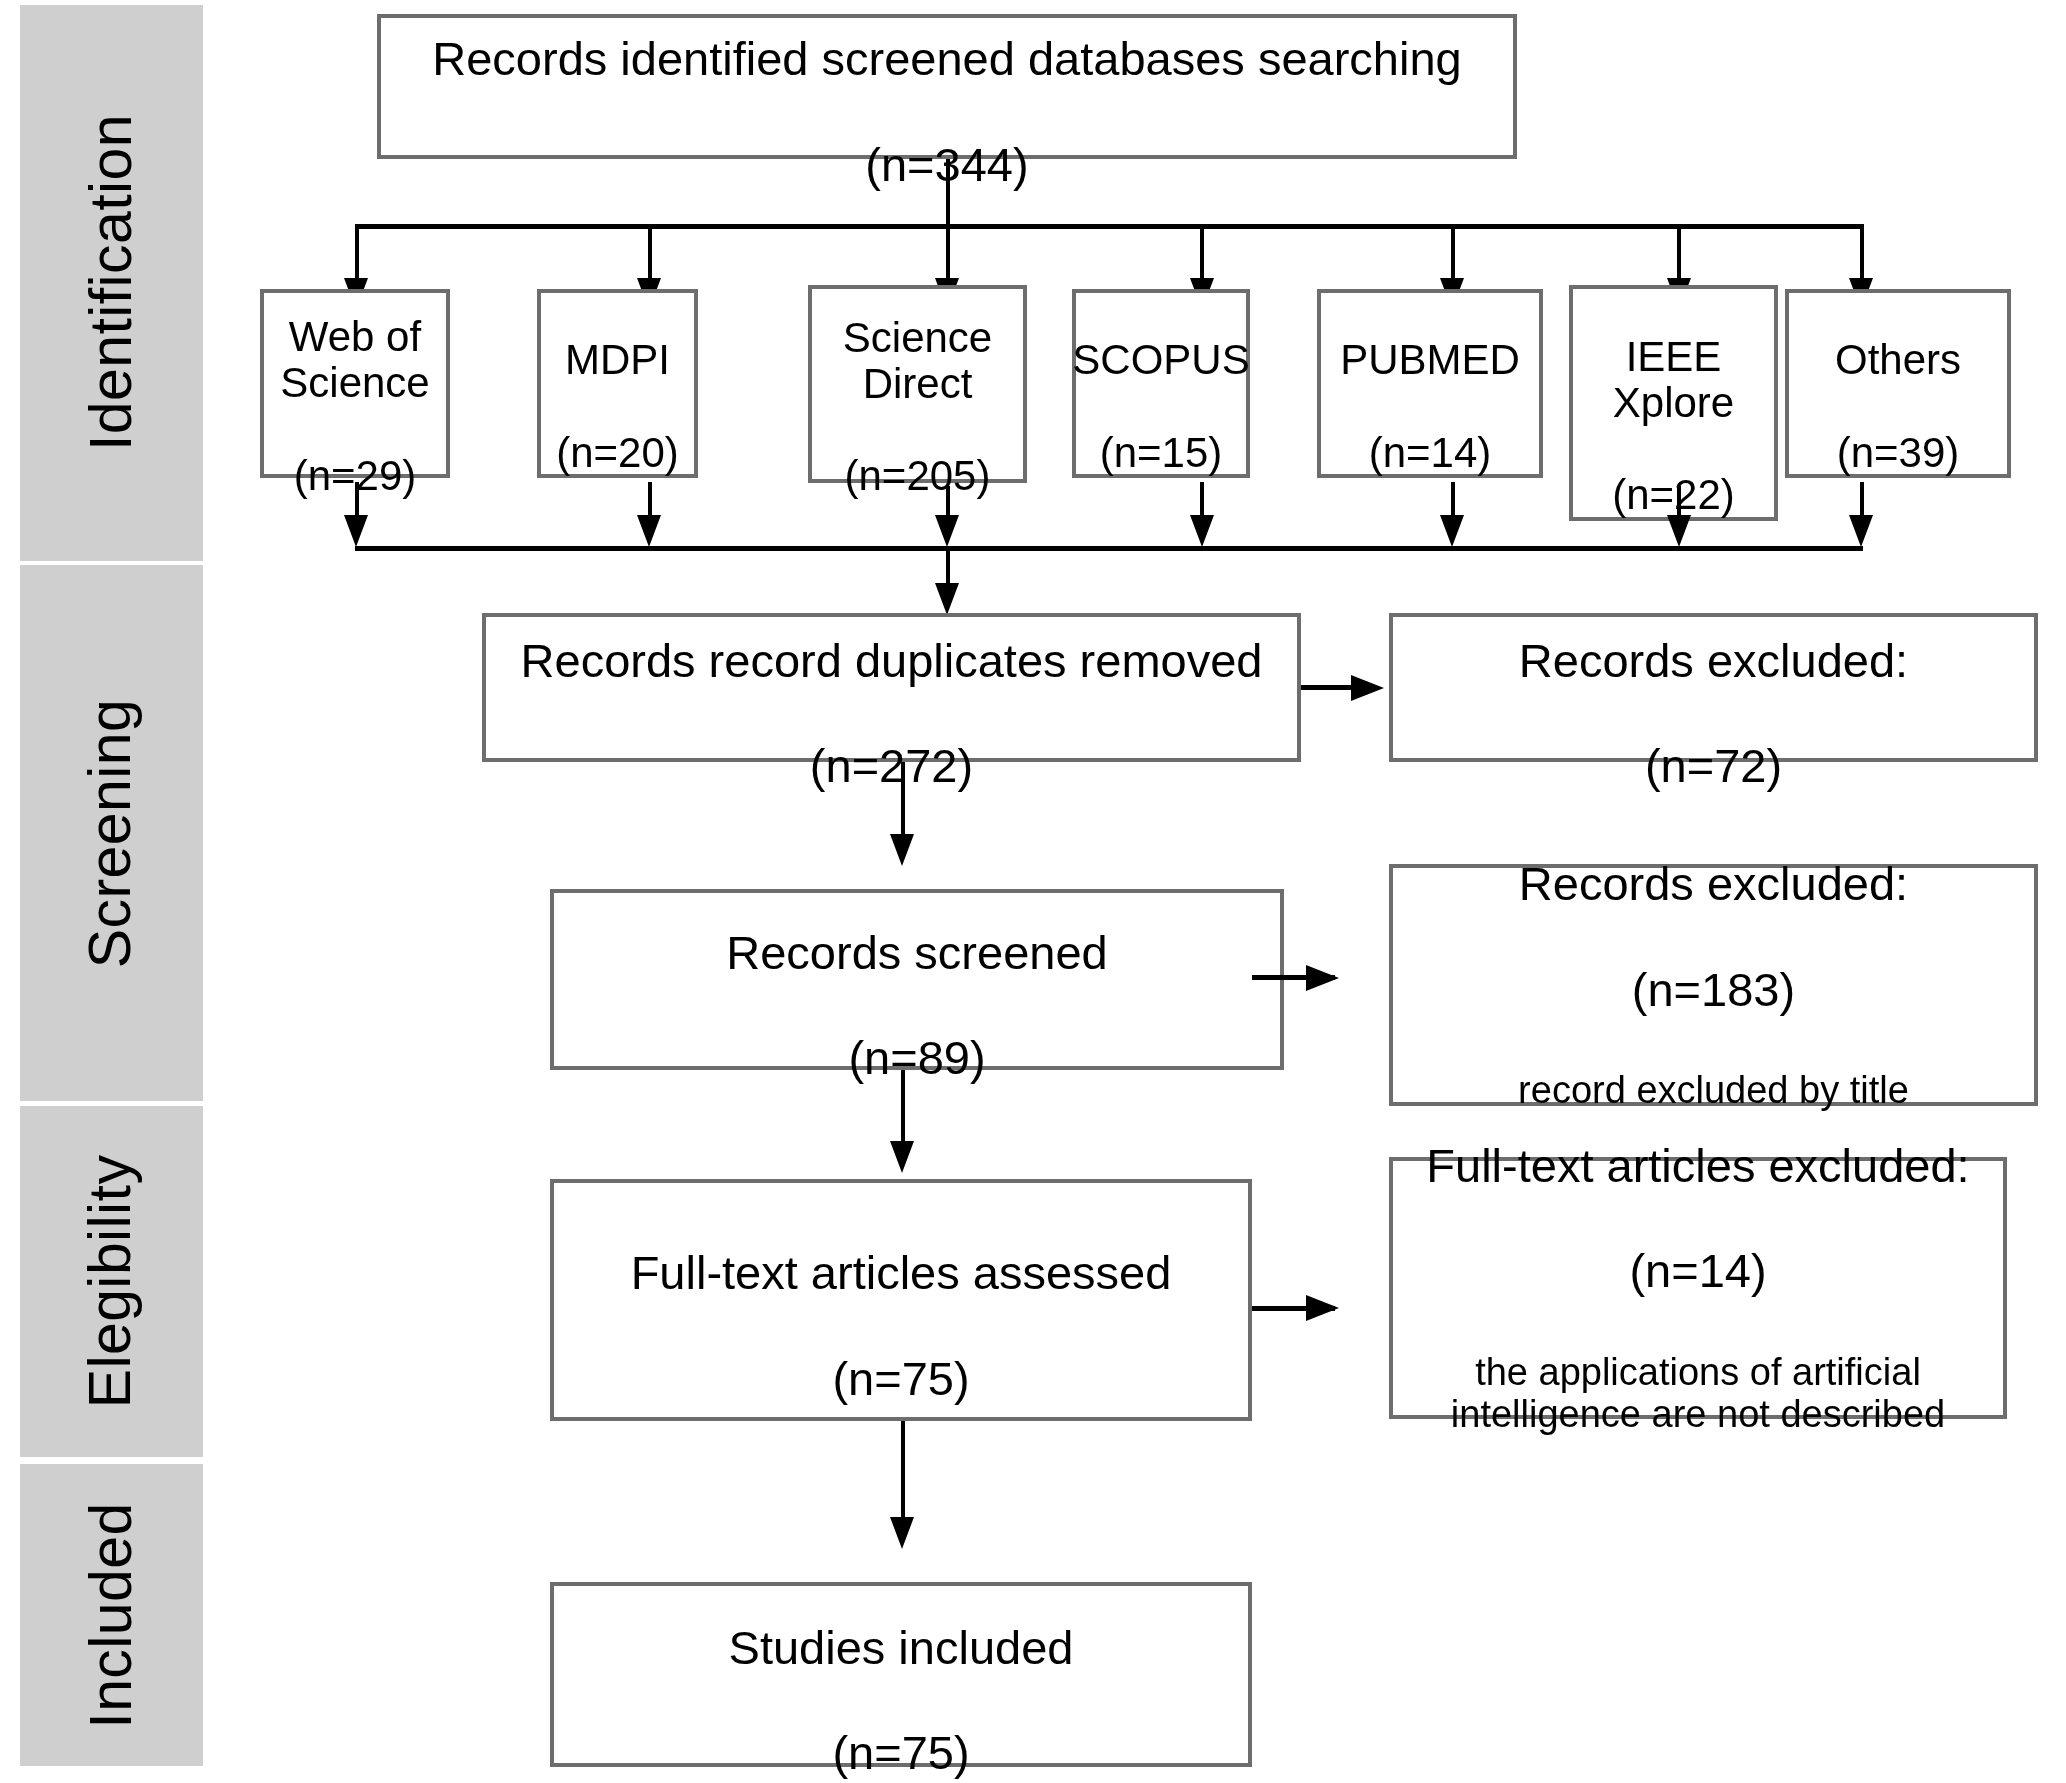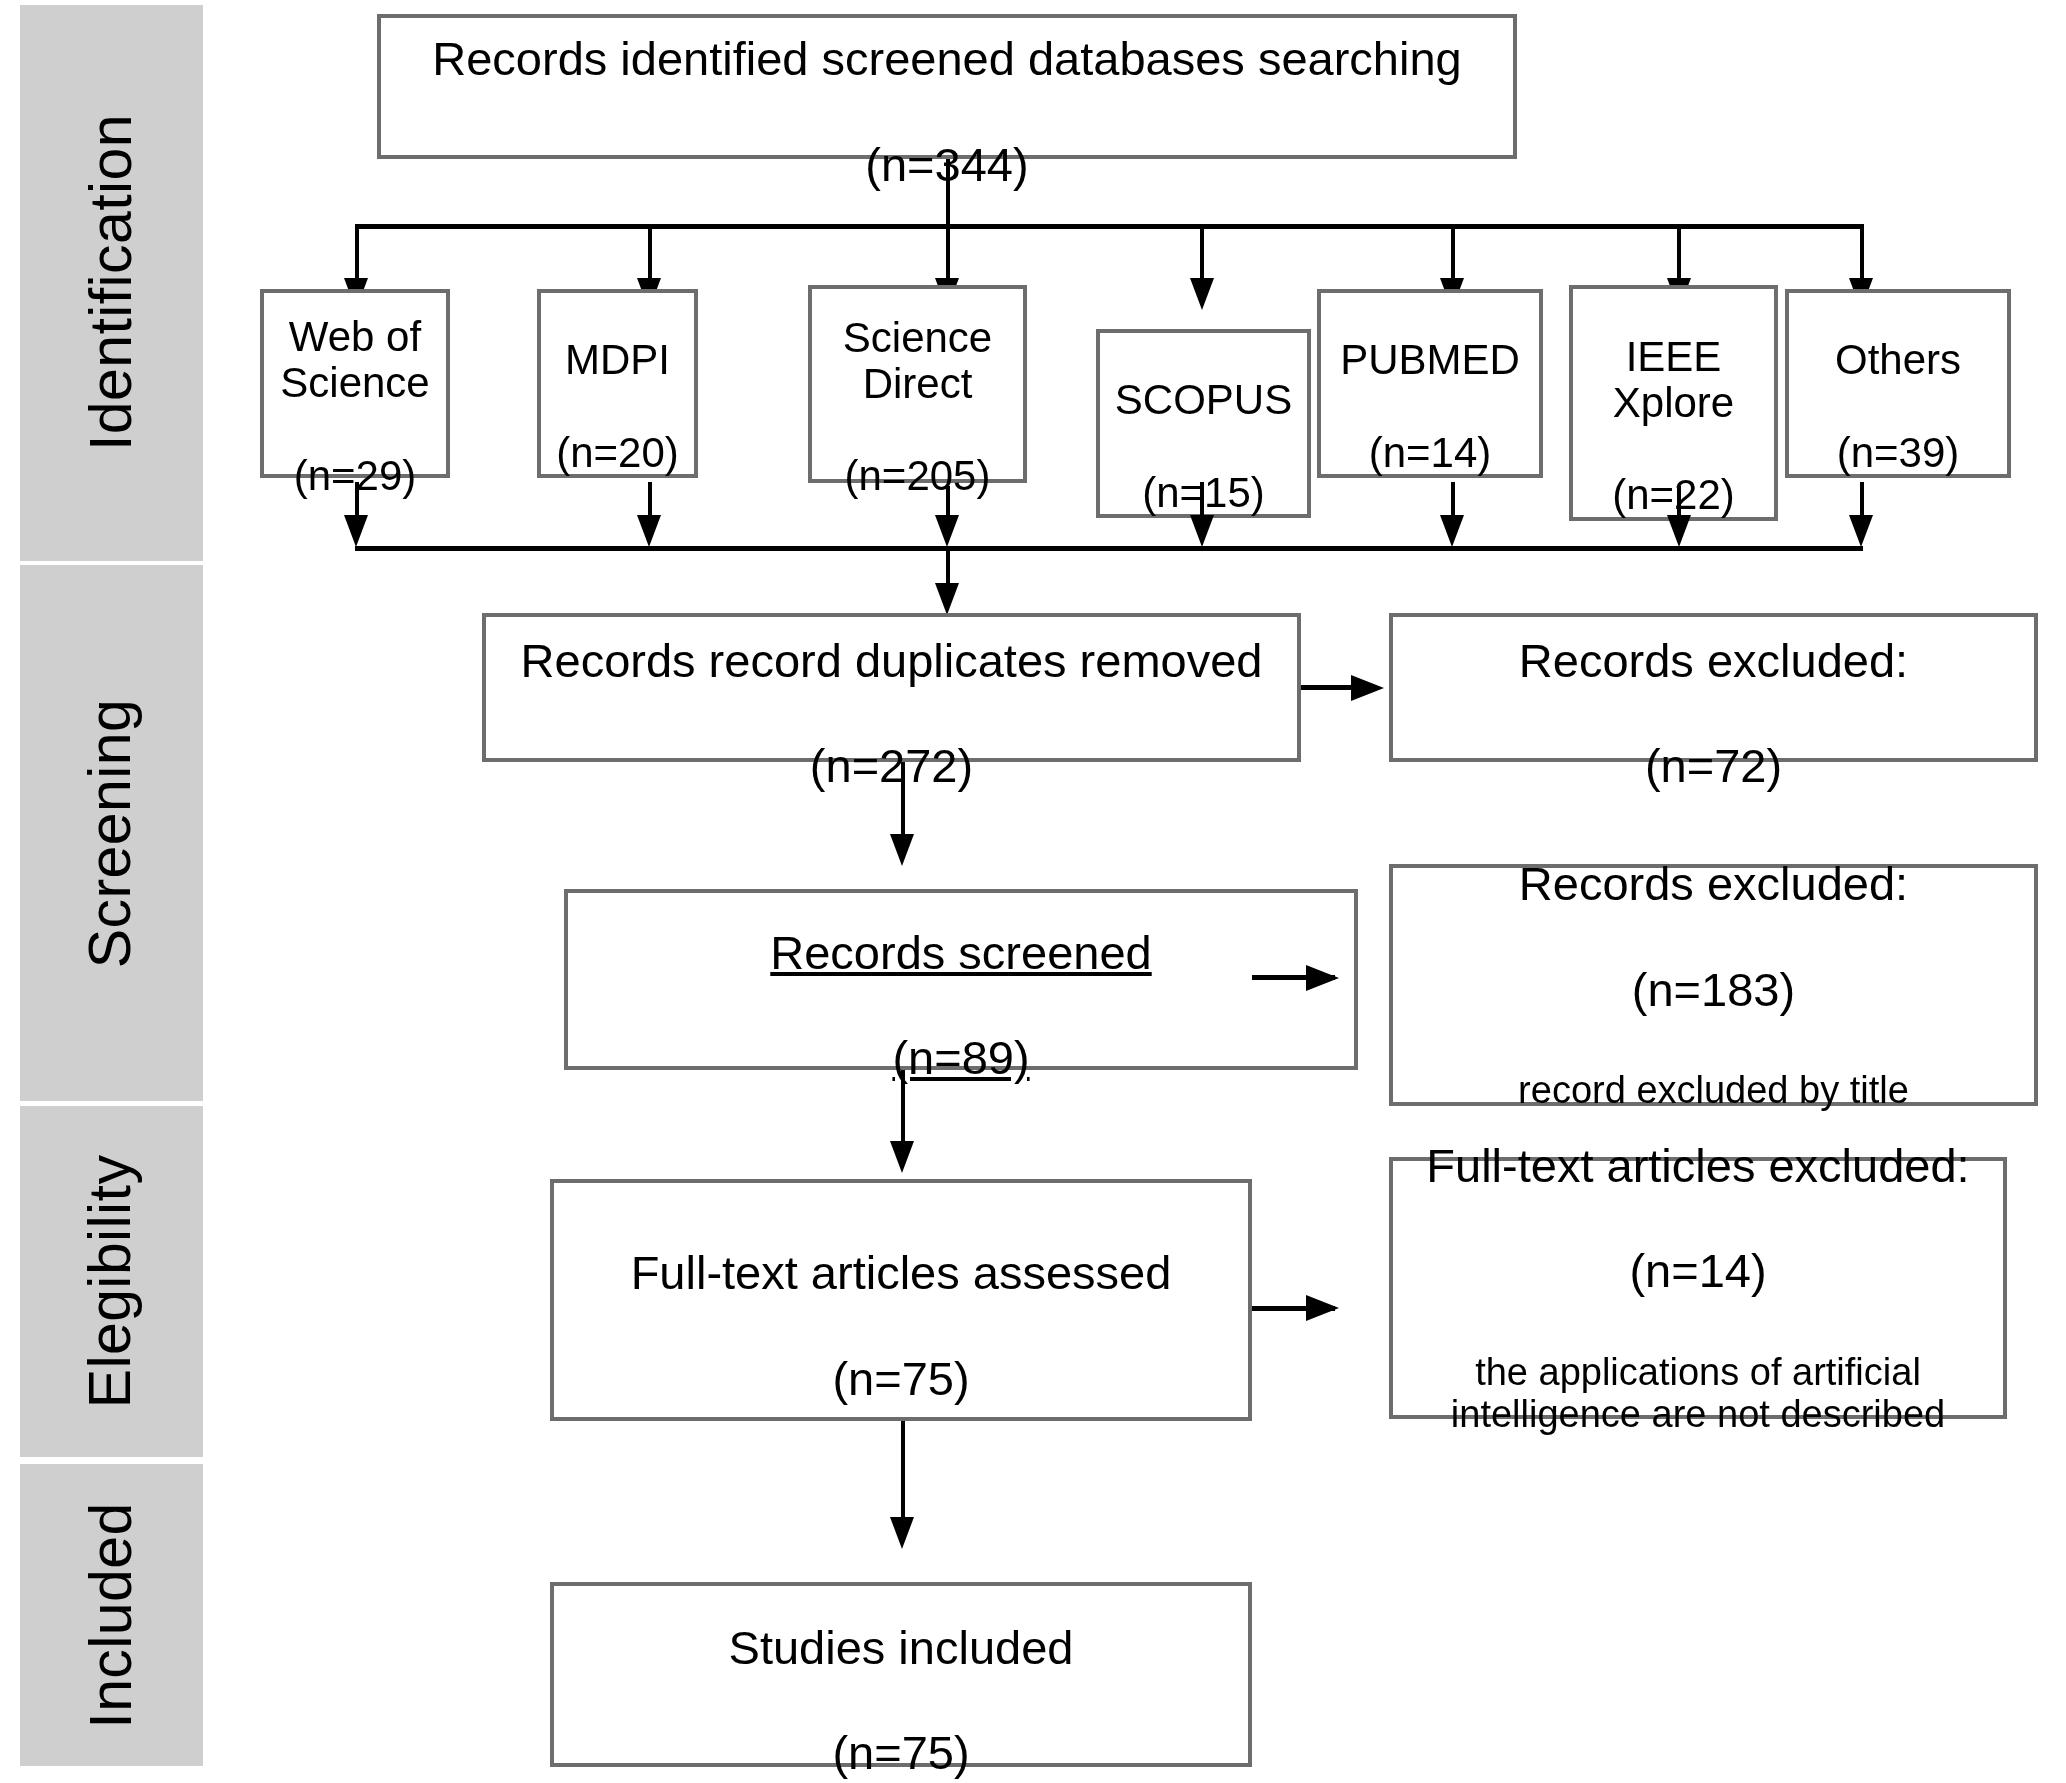--- a/index.html
+++ b/index.html
@@ -161,21 +161,21 @@
   </div>
 
   <div class="node db" style="left:808px; top:285px; width:219px; height:198px;">
     <div class="node-text">
       <span>Science
 Direct</span><br>
       <span>(n=205)</span>
     </div>
   </div>
 
-  <div class="node db" style="left:1096px; top:289px; width:215px; height:189px;margin-top:40px;">
+  <div class="node db" style="left:1072px; top:289px; width:178px; height:189px;">
     <div class="node-text">
       <span>SCOPUS</span><br>
       <span>(n=15)</span>
     </div>
   </div>
 
   <div class="node db" style="left:1317px; top:289px; width:226px; height:189px;">
     <div class="node-text">
       <span>PUBMED</span><br>
       <span>(n=14)</span>
@@ -236,21 +236,21 @@
   <div class="node" style="left:1389px; top:613px; width:649px; height:149px;">
     <div class="node-text">
       <span>Records excluded:</span><br>
       <span>(n=72)</span>
     </div>
   </div>
 
   <div class="vline" style="left:901px; top:762px; width:3.8px; height:79px;"></div>
   <div class="arrow-down" style="left:890px; top:834px;"></div>
 
-  <div class="node" style="left:564px; top:889px; width:794px; height:181px;text-decoration:underline;">
+  <div class="node" style="left:550px; top:889px; width:734px; height:181px;">
     <div class="node-text">
       <span>Records screened</span><br>
       <span>(n=89)</span>
     </div>
   </div>
 
   <div class="hline" style="left:1252px; top:975px; width:83px; height:4.5px;"></div>
   <div class="arrow-right" style="left:1306px; top:965px;"></div>
 
   <div class="node" style="left:1389px; top:864px; width:649px; height:242px;">

